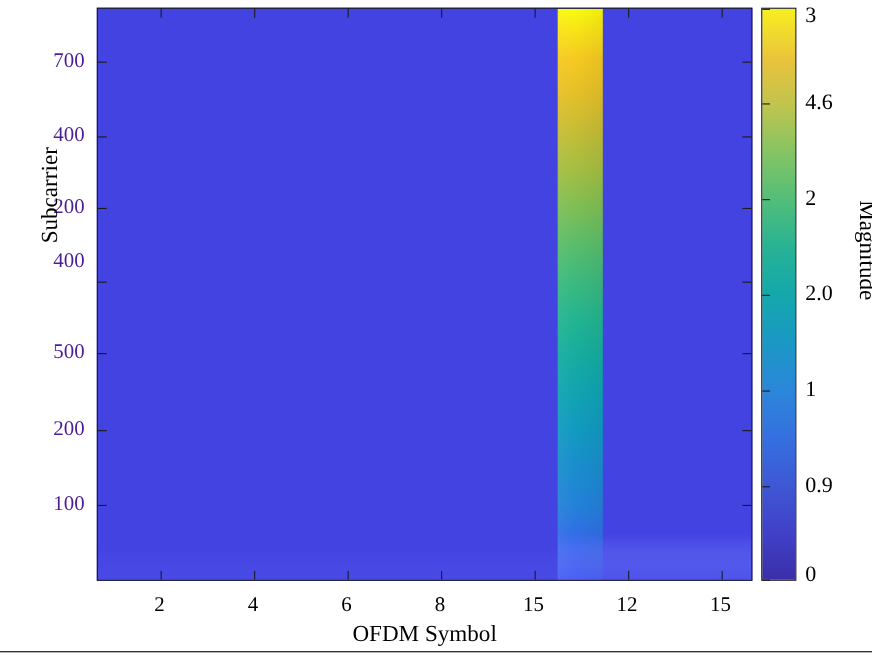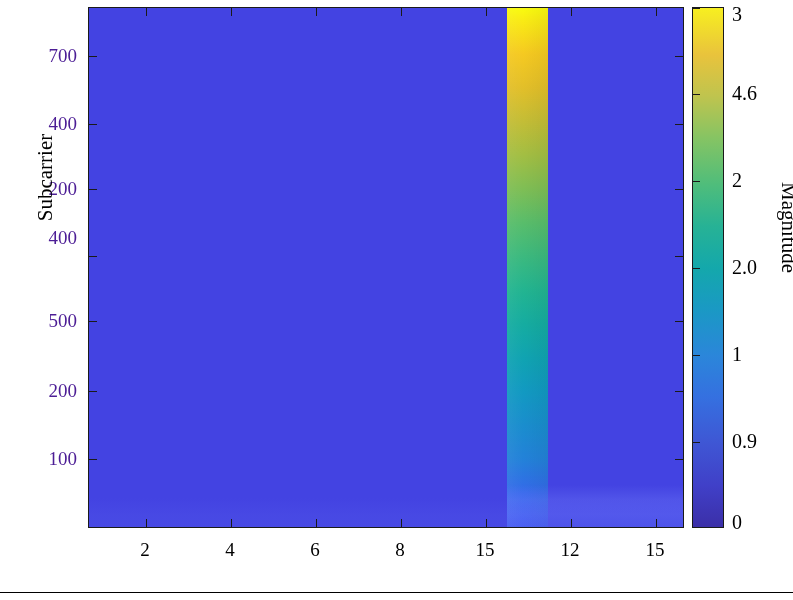--- a/index.html
+++ b/index.html
@@ -300,20 +300,21 @@
   <div class="xtick-label" style="left:655px; top:540px">15</div>
 
   <div class="ytick-label" style="left:25px; width:52px; top:55px">700</div>
   <div class="ytick-label" style="left:25px; width:52px; top:123px">400</div>
   <div class="ytick-label" style="left:25px; width:52px; top:188px">200</div>
   <div class="ytick-label" style="left:25px; width:52px; top:237px">400</div>
   <div class="ytick-label" style="left:25px; width:52px; top:320px">500</div>
   <div class="ytick-label" style="left:25px; width:52px; top:390px">200</div>
   <div class="ytick-label" style="left:25px; width:52px; top:458px">100</div>
 
+  <div id="xlabel">OFDM Symbol</div>
   <div id="ylabel">Subcarrier</div>
 
   <div id="colorbar">
     <div class="cb-tick" style="top:0px"></div>
     <div class="cb-tick" style="top:86px"></div>
     <div class="cb-tick" style="top:173px"></div>
     <div class="cb-tick" style="top:260px"></div>
     <div class="cb-tick" style="top:347px"></div>
     <div class="cb-tick" style="top:434px"></div>
     <div class="cb-tick" style="top:519px"></div>

